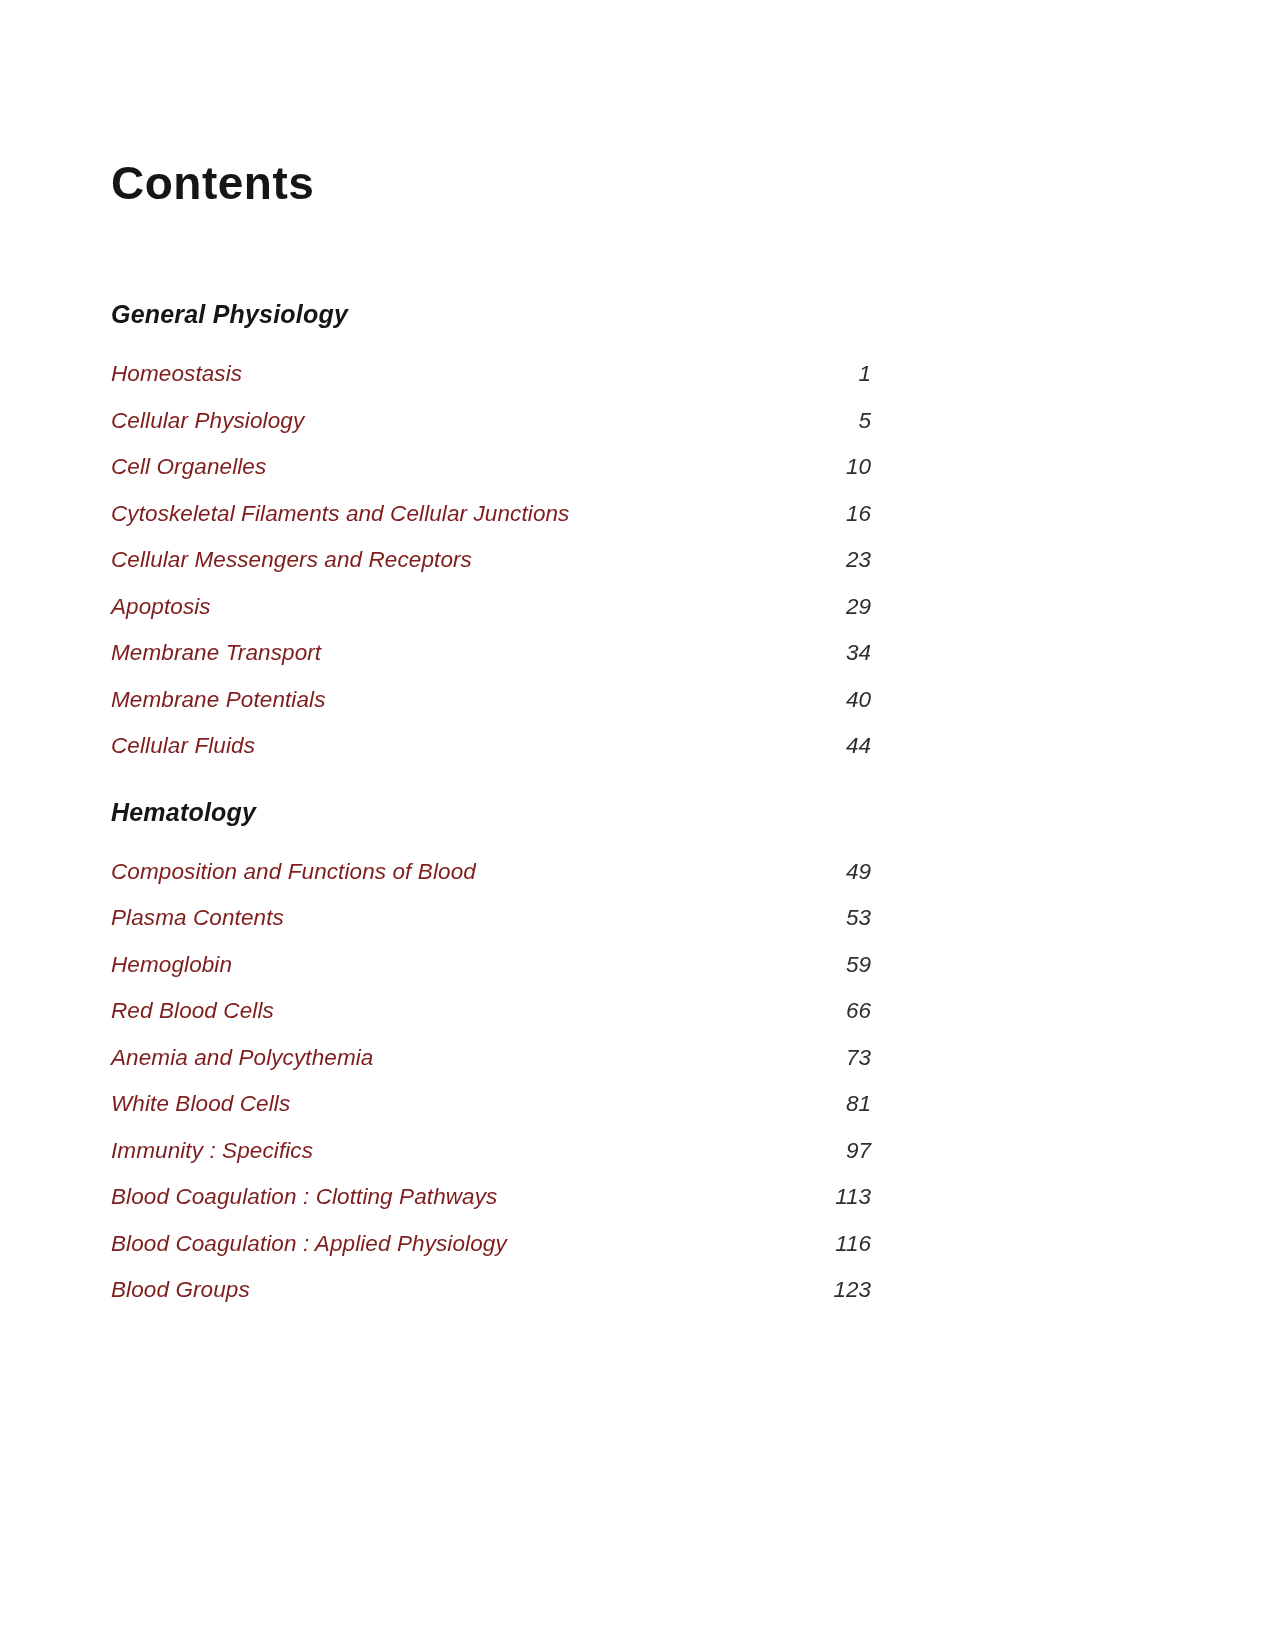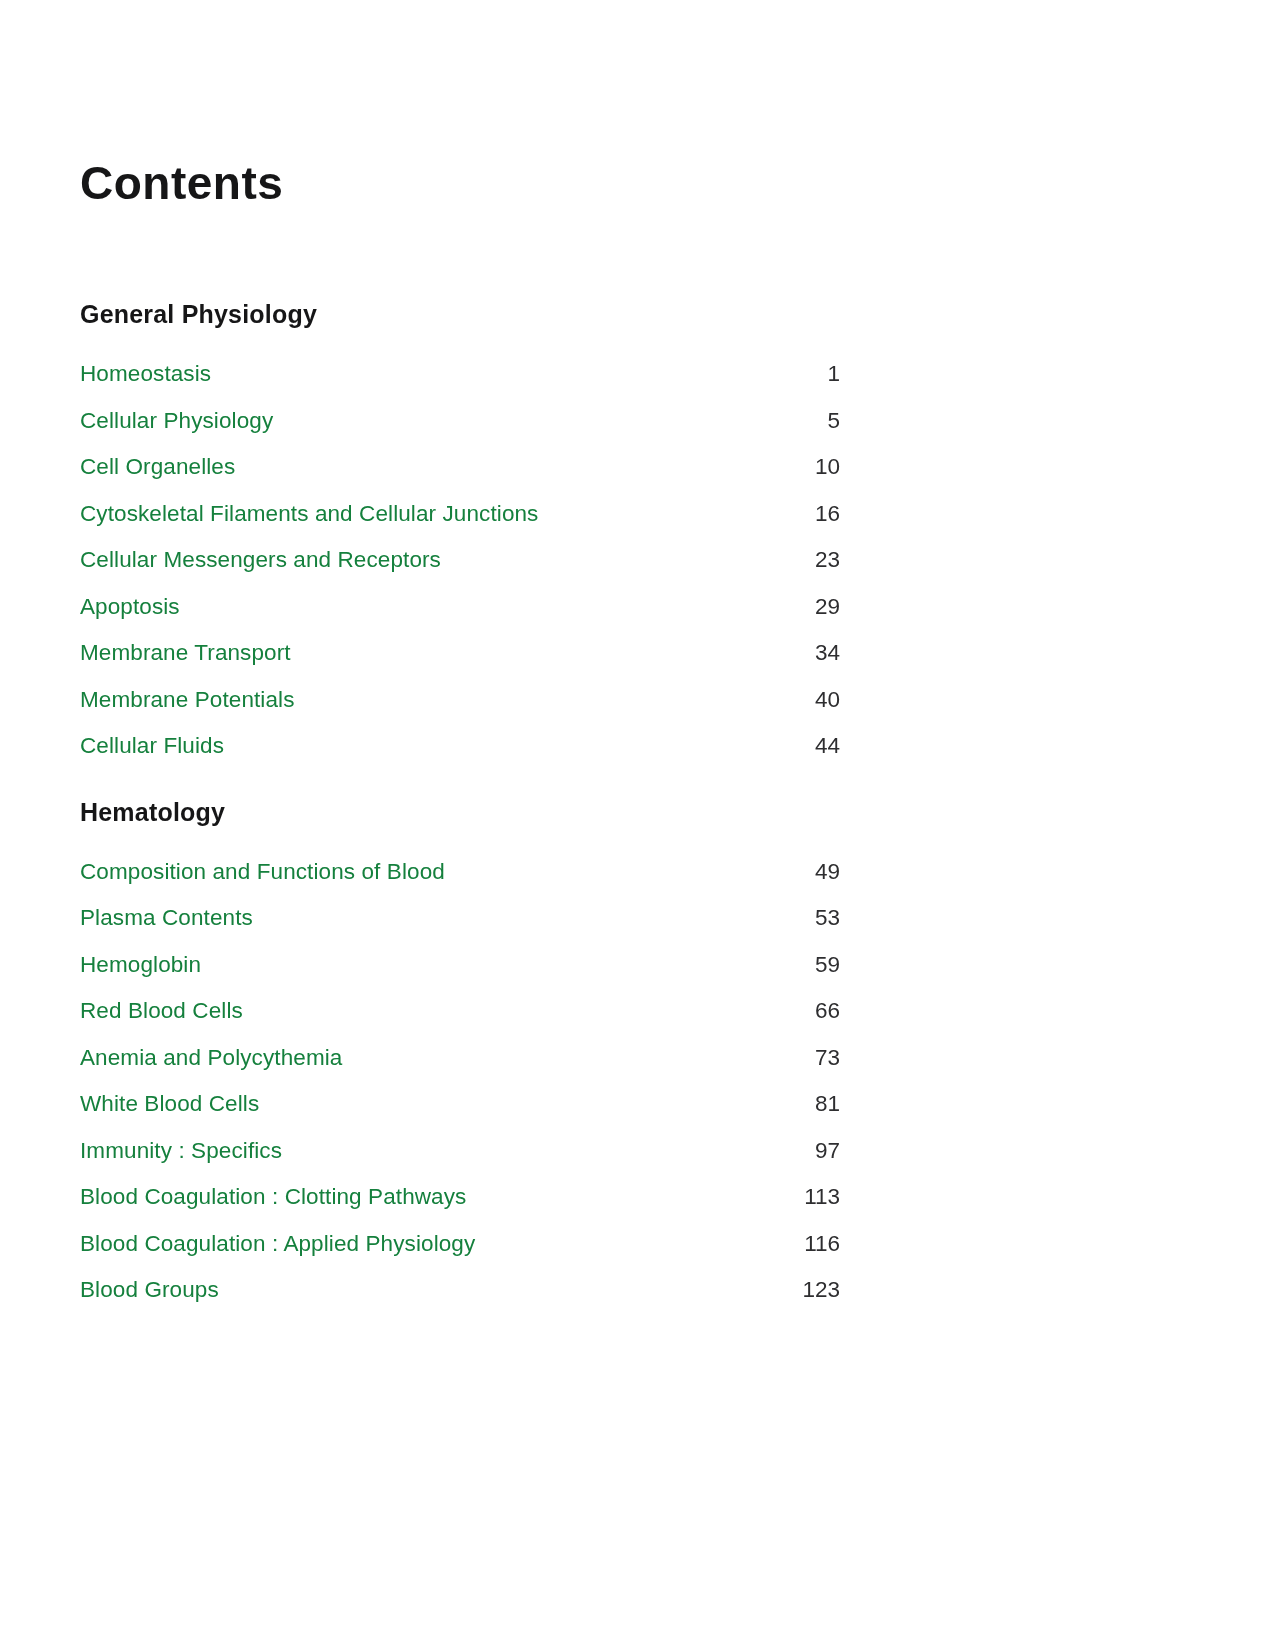--- a/index.html
+++ b/index.html
@@ -9,34 +9,35 @@
   }
   body {
     width: 1275px;
     height: 1649px;
     font-family: "Liberation Sans", sans-serif;
     color: #2e2e30;
     overflow: hidden;
   }
   .page {
     box-sizing: border-box;
-    padding: 160px 0 0 80px;
+    padding: 160px 0 0 111px;
     width: 1275px;
     height: 1649px;
   }
   .title {
     margin: 0 0 96px 0;
     font-size: 46px;
     line-height: 1.0;
     font-weight: bold;
     letter-spacing: 0.5px;
     color: #161617;
   }
   .toc {
     width: 760px;
+    font-style: italic;
   }
   .toc-section + .toc-section {
     margin-top: 42px;
   }
   .section-heading {
     margin: 0 0 36px 0;
     font-size: 25px;
     line-height: 1.0;
     font-weight: bold;
     letter-spacing: 0.2px;
@@ -44,21 +45,21 @@
   }
   .toc-row {
     display: flex;
     justify-content: space-between;
     align-items: baseline;
     margin-bottom: 24px;
     font-size: 22.5px;
     line-height: 1.0;
   }
   .entry-label {
-    color: #15803d;
+    color: #7f1d1d;
     letter-spacing: 0.1px;
   }
   .entry-page {
     color: #2e2e30;
     text-align: right;
     min-width: 60px;
   }
 </style>
 </head>
 <body>

